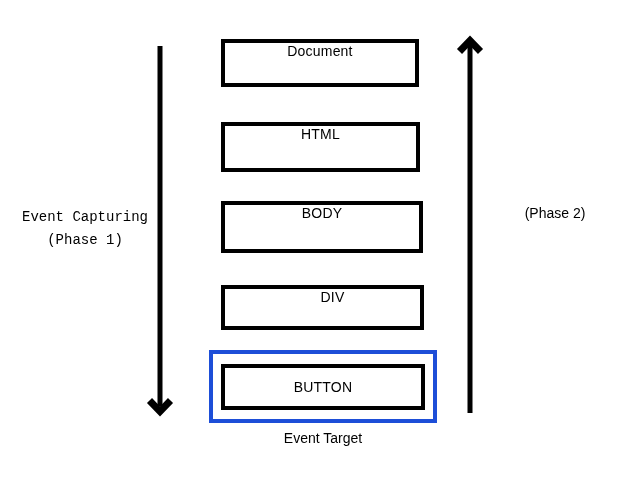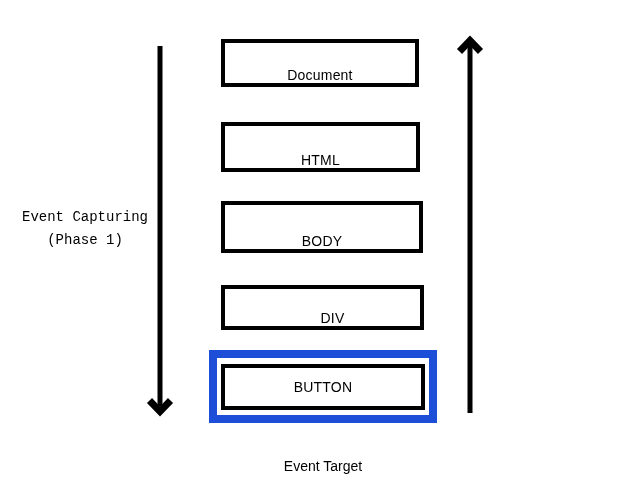--- a/index.html
+++ b/index.html
@@ -12,34 +12,34 @@
     font-family: "Liberation Sans", "DejaVu Sans", sans-serif;
     color: #000000;
     overflow: hidden;
   }
   .node-box {
     position: absolute;
     box-sizing: border-box;
     border: 4px solid #000000;
     background: #ffffff;
     display: flex;
-    align-items: flex-end;
+    align-items: flex-start;
     justify-content: center;
     font-size: 14px;
     letter-spacing: 0.2px;
   }
   #box-document { left: 221px; top: 39px;  width: 198px; height: 48px; }
   #box-html     { left: 221px; top: 122px; width: 199px; height: 50px; }
   #box-body     { left: 221px; top: 201px; width: 202px; height: 52px; }
   #box-div      { left: 221px; top: 285px; width: 203px; height: 45px; padding-left: 20px; }
   #box-target-outer {
     position: absolute;
     left: 209px; top: 350px; width: 228px; height: 73px;
     box-sizing: border-box;
-    border: 8px solid #1d4ed8;
+    border: 4px solid #1d4ed8;
     background: #ffffff;
     display: flex;
     align-items: center;
     justify-content: center;
   }
   #box-button {
     position: relative;
     box-sizing: border-box;
     width: 204px; height: 46px;
     border: 4px solid #000000;
@@ -58,21 +58,20 @@
     line-height: 23px;
     white-space: nowrap;
   }
   #label-capturing { left: 0px;   top: 206px; font-family: Liberation Mono, monospace; }
   #label-bubbling  { left: 470px; top: 202px; }
   #target-caption {
     position: absolute;
     left: 209px; top: 430px; width: 228px;
     text-align: center;
     font-size: 14px;
-    margin-top: 28px;
   }
   #arrow-layer {
     position: absolute;
     left: 0; top: 0; width: 640px; height: 480px;
     pointer-events: none;
   }
 </style>
 </head>
 <body>
 
@@ -88,20 +87,21 @@
       <path d="M459.5,51.5 L470,40.5 L480.5,51.5" stroke-width="7" stroke-linejoin="miter"></path>
     </g>
   </svg>
 
   <div class="phase-label" id="label-capturing">
     <div>Event Capturing</div>
     <div>(Phase 1)</div>
   </div>
 
   <div class="phase-label" id="label-bubbling">
+    <div>(Phase 2)</div>
   </div>
 
   <div class="node-box" id="box-document">
     <span>Document</span>
   </div>
 
   <div class="node-box" id="box-body">
     <span>BODY</span>
   </div>
 

